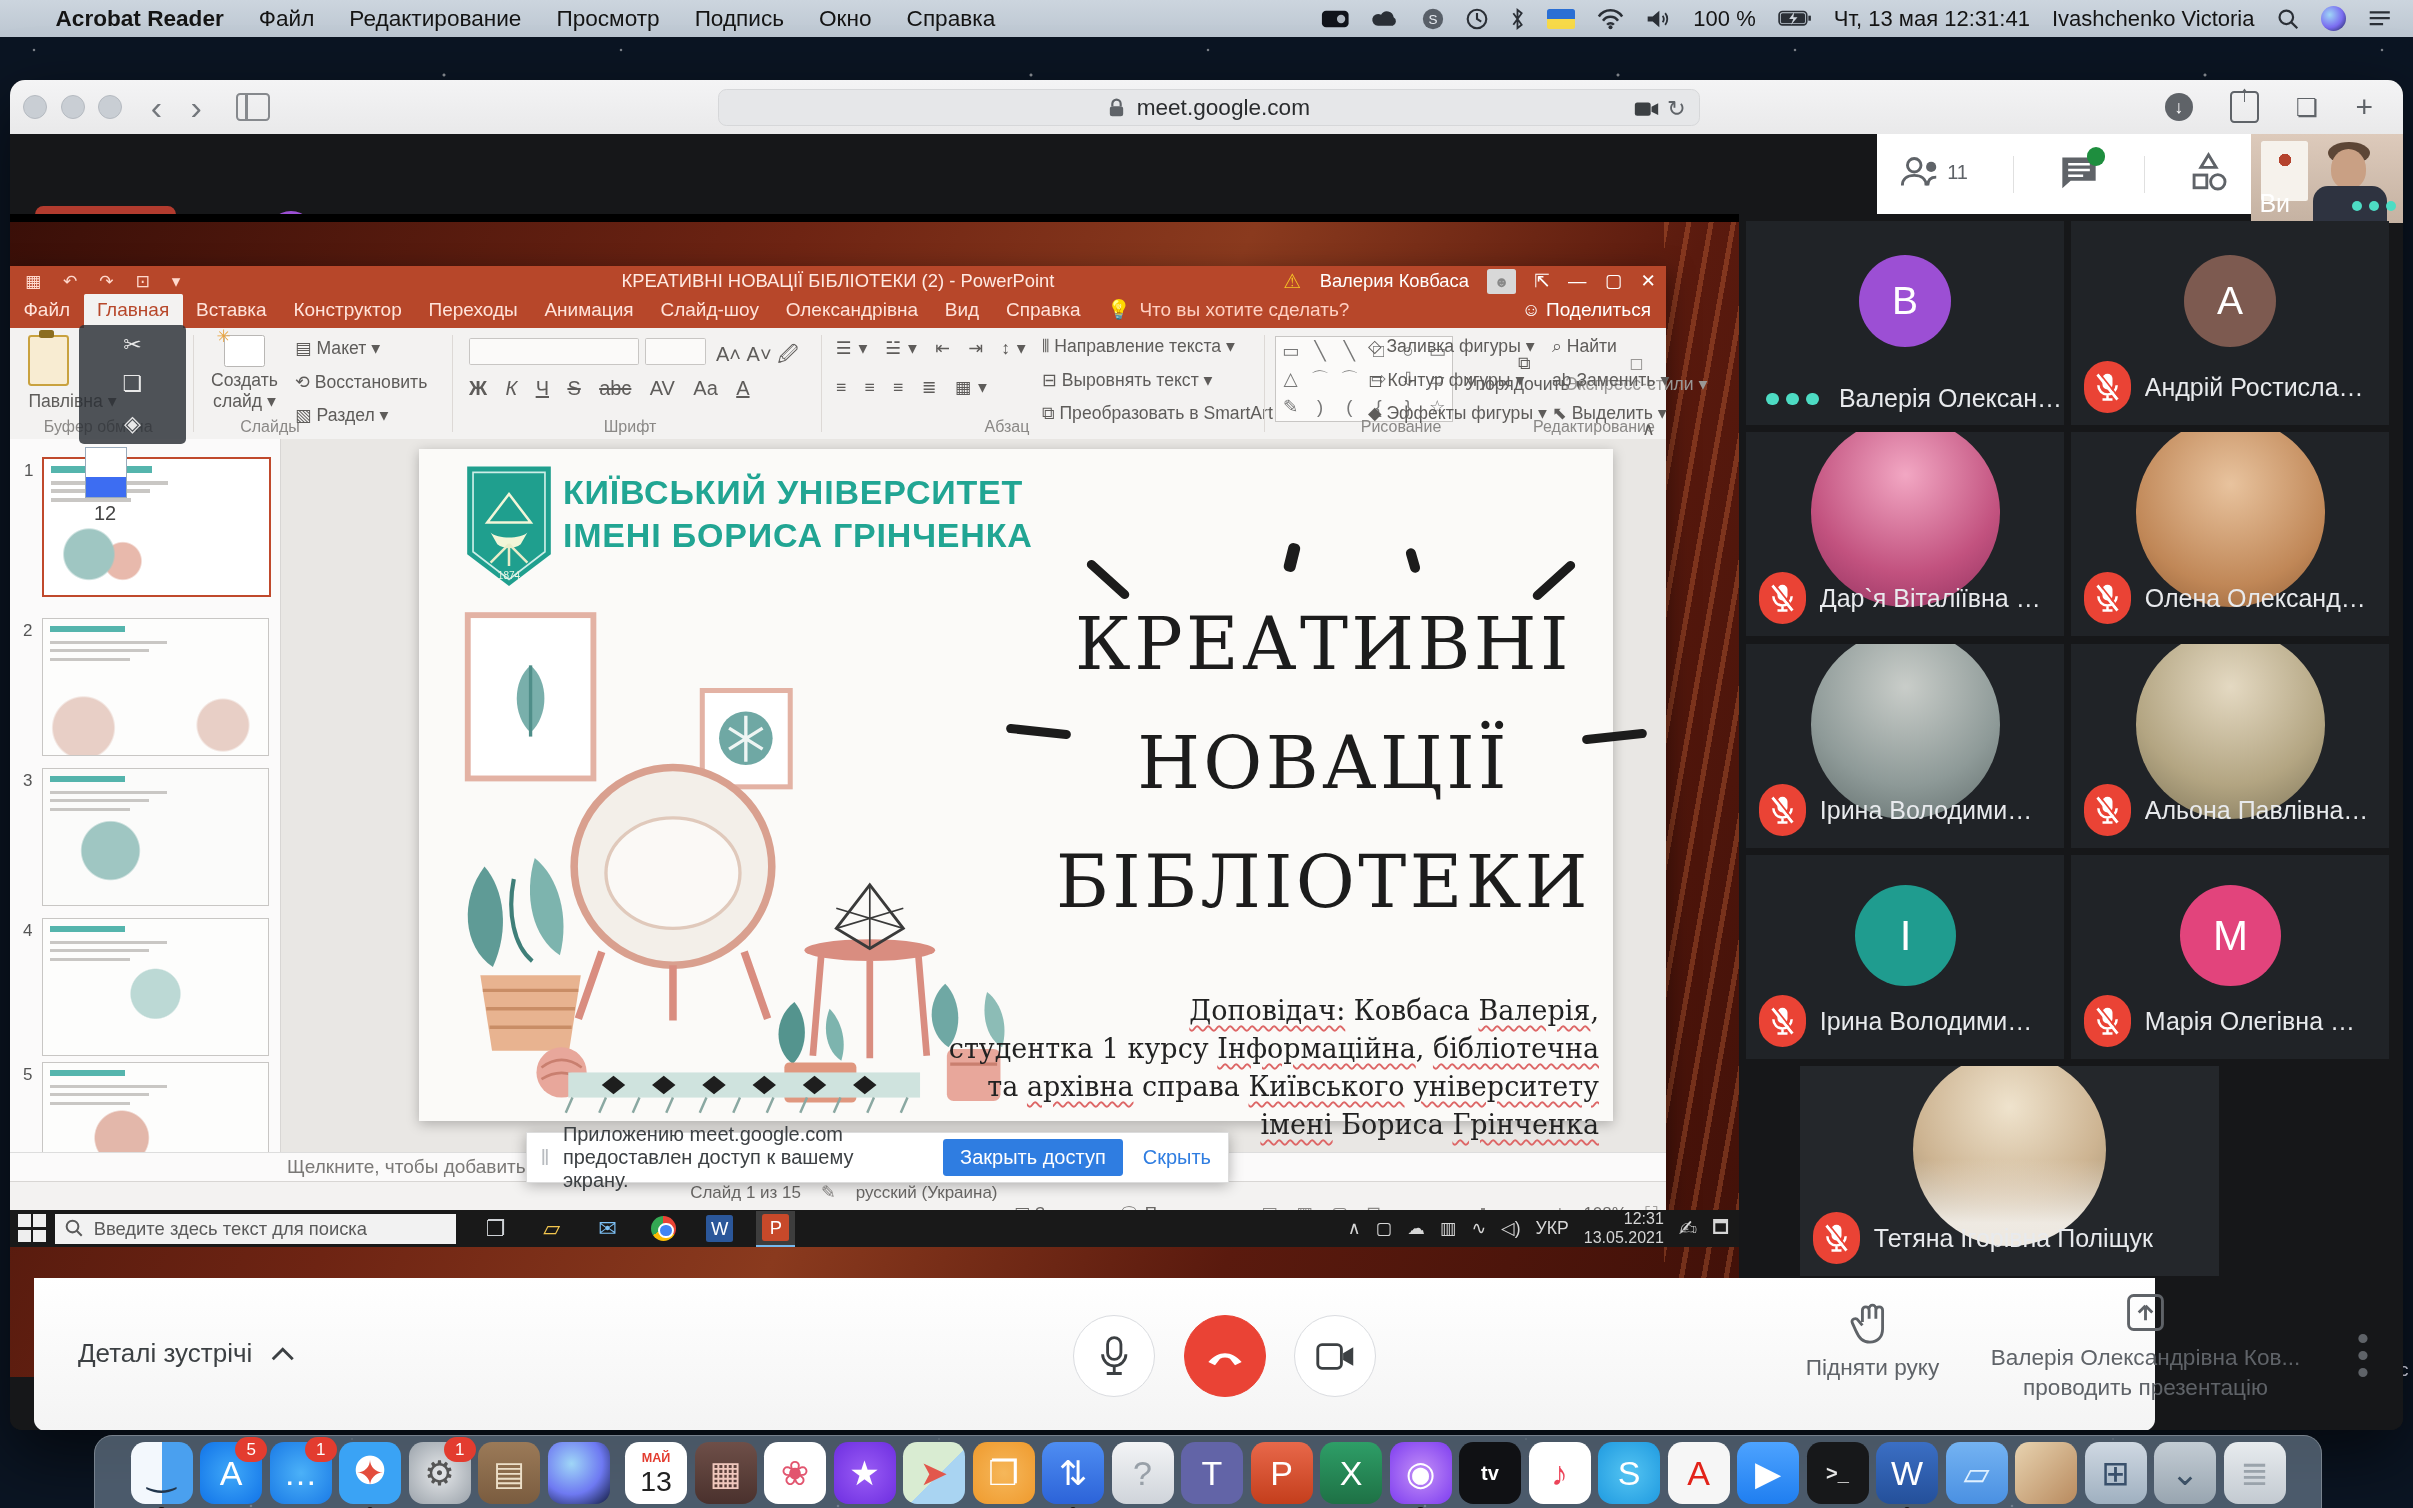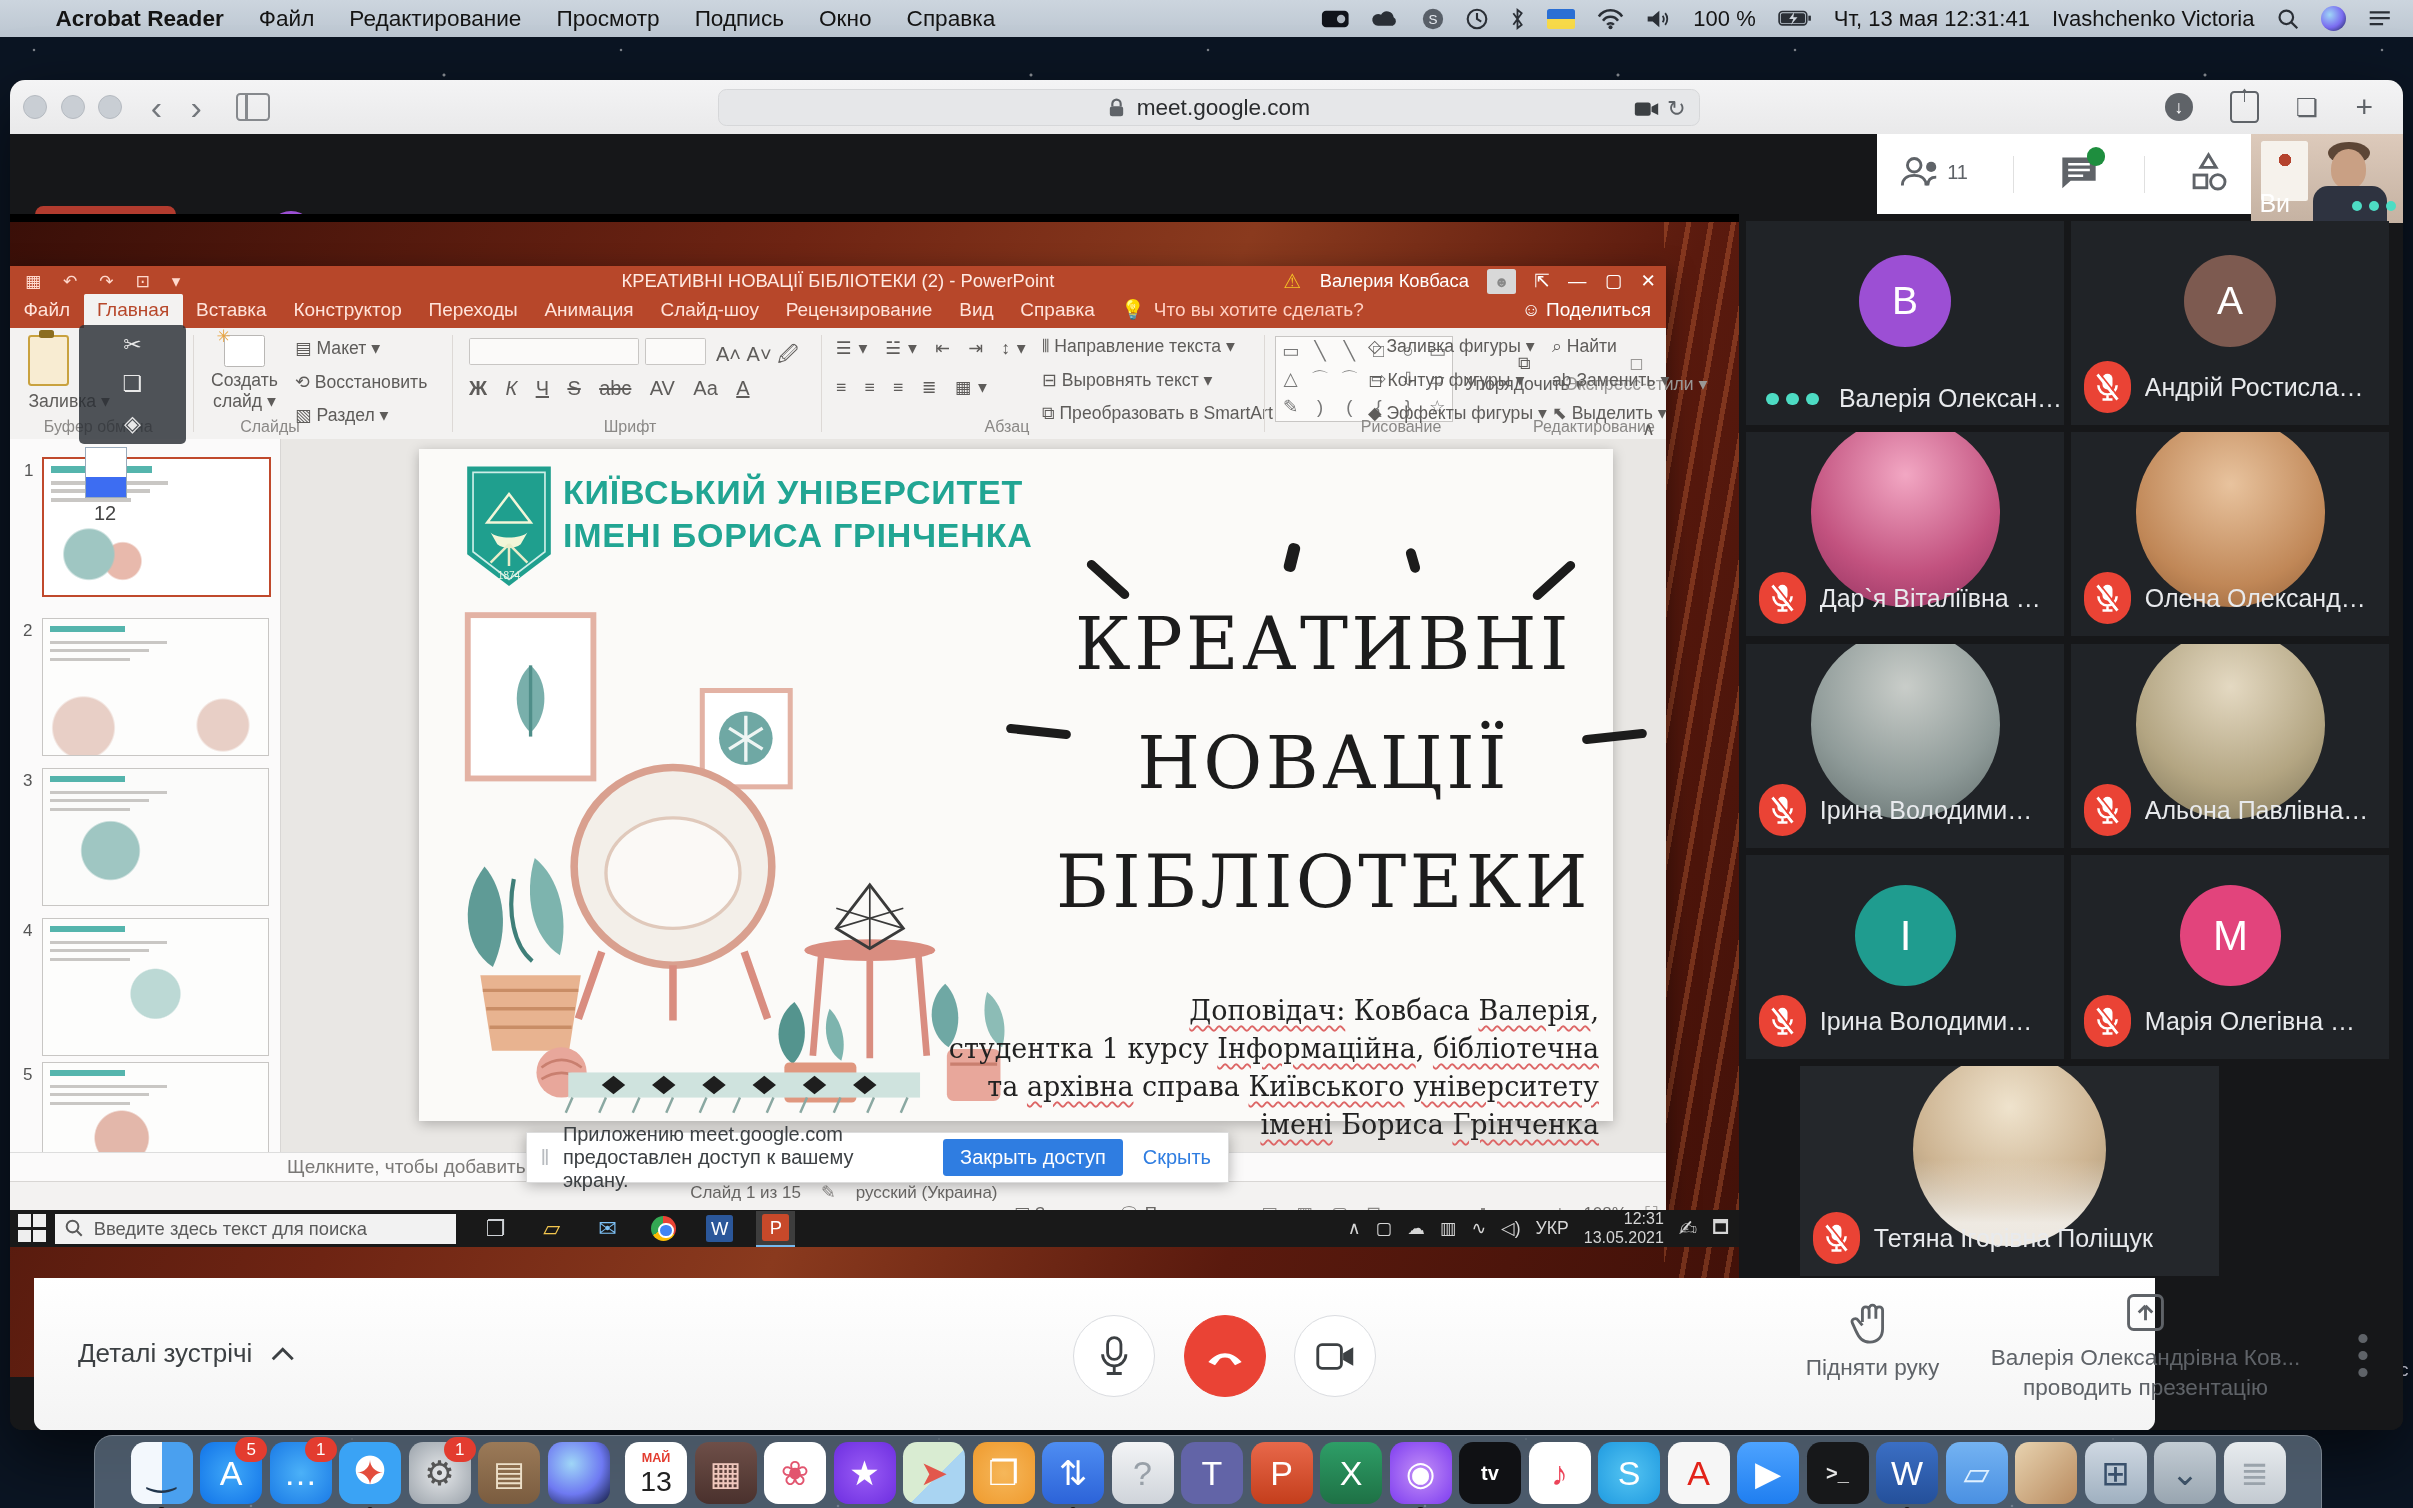--- a/index.html
+++ b/index.html
@@ -364,35 +364,35 @@
           </div>
 
           <div id="ppt-tabs">
               <span class="tab">Файл</span>
               <span class="tab active">Главная</span>
               <span class="tab">Вставка</span>
               <span class="tab">Конструктор</span>
               <span class="tab">Переходы</span>
               <span class="tab">Анимация</span>
               <span class="tab">Слайд-шоу</span>
-              <span class="tab">Рецензирование</span>
+              <span class="tab">Олександрівна</span>
               <span class="tab">Вид</span>
               <span class="tab">Справка</span>
               <span class="tellme">
                 <span>💡</span>
                 <span>Что вы хотите сделать?</span>
               </span>
               <span class="share">☺ Поделиться</span>
             </div>
 
           <div id="ribbon">
 
             <div class="rb" style="left:18.4px;top:6.7px;">
               <div class="clip"></div>
-              <div style="margin-top:5px;text-align:center"><span>Заливка</span> ▾</div>
+              <div style="margin-top:5px;text-align:center"><span>Павлівна</span> ▾</div>
             </div>
             <div class="grp-label" style="left:4.2px;">Буфер обмена</div>
             <div class="vline" style="left:183px;"></div>
 
             <div class="rb" style="left:201px;top:6.7px;text-align:center;">
               <div class="slide-ic" style="margin:0 auto;"></div>
               <div style="margin-top:3.4px;"><span>Создать</span><br><span>слайд</span> ▾</div>
             </div>
             <div class="rb" style="left:285px;top:10px;">▤ <span>Макет</span> ▾</div>
             <div class="rb" style="left:285px;top:44px;">⟲ <span>Восстановить</span></div>

